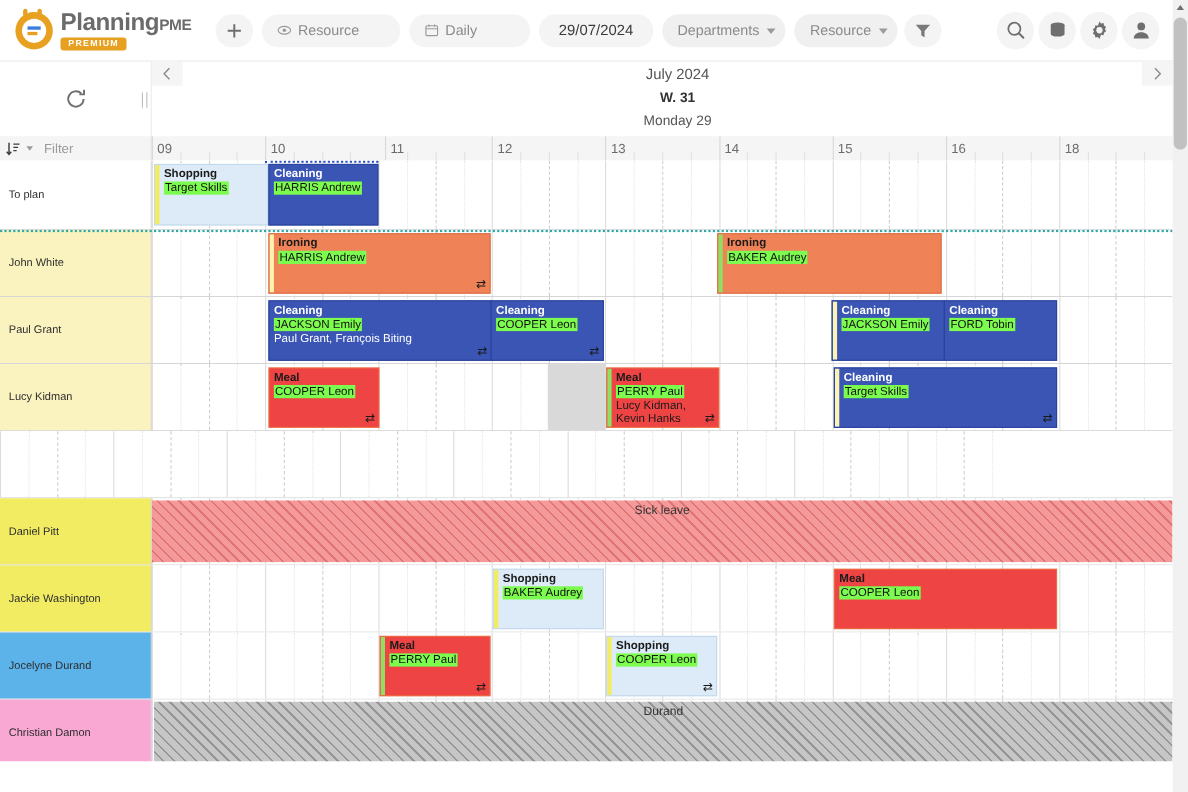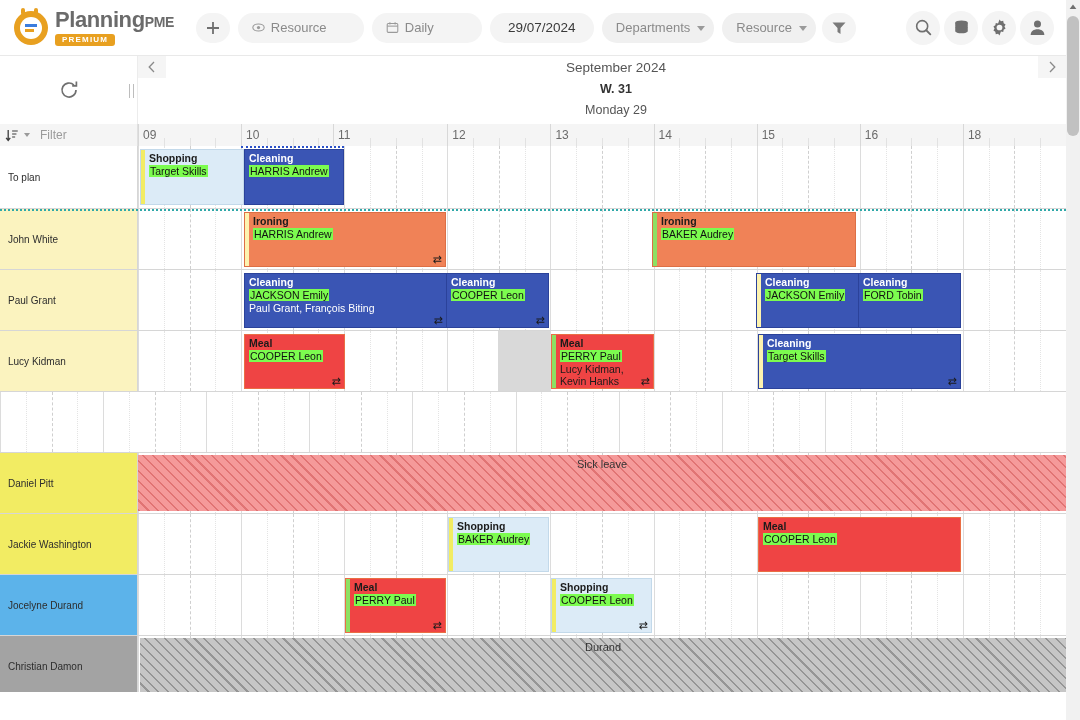--- a/index.html
+++ b/index.html
@@ -324,21 +324,21 @@
       <path d="M18.4 2.6v4.2h-4.2" fill="none" stroke="#6f6f6f" stroke-width="1.7"></path>
     </svg>
   </div>
   <div id="navstrip">
     <button class="nav-arrow">
       <svg width="10" height="12" viewBox="0 0 10 12">
           <path d="M7 1L2.2 6 7 11" fill="none" stroke="#8a8a8a" stroke-width="1.3"></path>
         </svg>
     </button>
     <div id="period-labels">
-      <div id="month-label">September 2024</div>
+      <div id="month-label">July 2024</div>
       <div id="week-label">W. 31</div>
       <div id="day-label">Monday 29</div>
     </div>
     <button class="nav-arrow" id="nav-next">
       <svg width="10" height="12" viewBox="0 0 10 12">
           <path d="M3 1l4.8 5L3 11" fill="none" stroke="#8a8a8a" stroke-width="1.3"></path>
         </svg>
     </button>
   </div>
 </div>
@@ -354,21 +354,21 @@
   </div>
   <div id="daystrip">
       <div class="day-head" style="left: 0px; width: 103.111px;">09</div>
       <div class="day-sub" style="left: 25.7778px;"></div>
       <div class="day-sub" style="left: 51.5556px;"></div>
       <div class="day-sub" style="left: 77.3333px;"></div>
       <div class="day-head" style="left: 103.111px; width: 103.111px;">10</div>
       <div class="day-sub" style="left: 128.889px;"></div>
       <div class="day-sub" style="left: 154.667px;"></div>
       <div class="day-sub" style="left: 180.444px;"></div>
-      <div class="day-head" style="left: 195px; width: 103.111px;">11</div>
+      <div class="day-head" style="left: 212px; width: 103.111px;">11</div>
       <div class="day-sub" style="left: 232px;"></div>
       <div class="day-sub" style="left: 257.778px;"></div>
       <div class="day-sub" style="left: 283.556px;"></div>
       <div class="day-head" style="left: 309.333px; width: 103.111px;">12</div>
       <div class="day-sub" style="left: 335.111px;"></div>
       <div class="day-sub" style="left: 360.889px;"></div>
       <div class="day-sub" style="left: 386.667px;"></div>
       <div class="day-head" style="left: 412.444px; width: 103.111px;">13</div>
       <div class="day-sub" style="left: 438.222px;"></div>
       <div class="day-sub" style="left: 464px;"></div>
@@ -781,21 +781,21 @@
             <span class="recur">⇄</span>
           </div>
           <div class="task lightblue" style="left: 413px; width: 101px; top: 3px; height: 55px;">
             <div class="lbar" style="background: rgb(242, 236, 99); position: absolute; left: 0px; top: 0px; bottom: 0px; width: 4px;"></div>
             <div style="position: relative; padding-left: 4px;"><span class="t-title">Shopping</span><span class="t-person">COOPER Leon</span></div>
             <span class="recur">⇄</span>
           </div>
         </div>
       </div>
       <div class="row" style="height: 61px;">
-        <div class="row-label" style="background: #a3a3a3;">Christian Damon</div>
+        <div class="row-label" style="background: #f9a8d4;">Christian Damon</div>
         <div class="row-lane">
           <div class="vline" style="left: 0px;"></div>
           <div class="vline sub" style="left: 25.7778px;"></div>
           <div class="vline mid" style="left: 51.5556px;"></div>
           <div class="vline sub" style="left: 77.3333px;"></div>
           <div class="vline" style="left: 103.111px;"></div>
           <div class="vline sub" style="left: 128.889px;"></div>
           <div class="vline mid" style="left: 154.667px;"></div>
           <div class="vline sub" style="left: 180.444px;"></div>
           <div class="vline" style="left: 206.222px;"></div>

